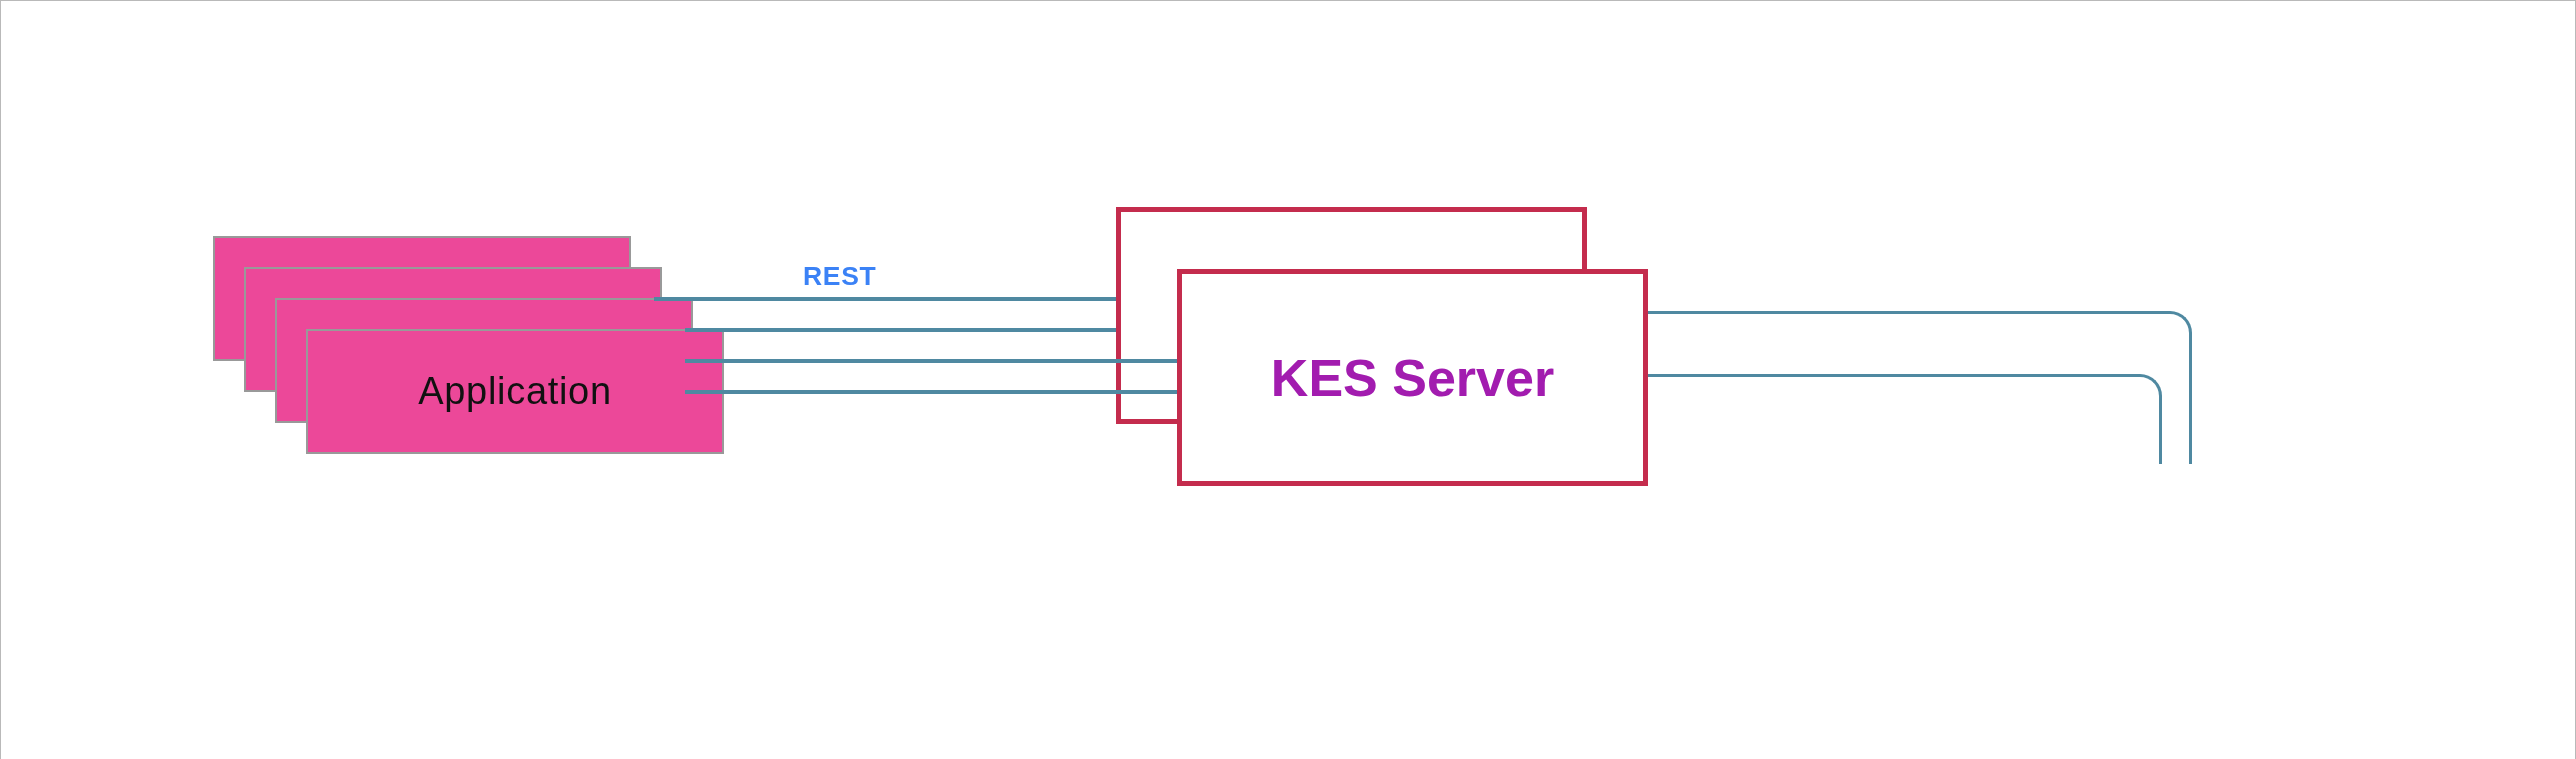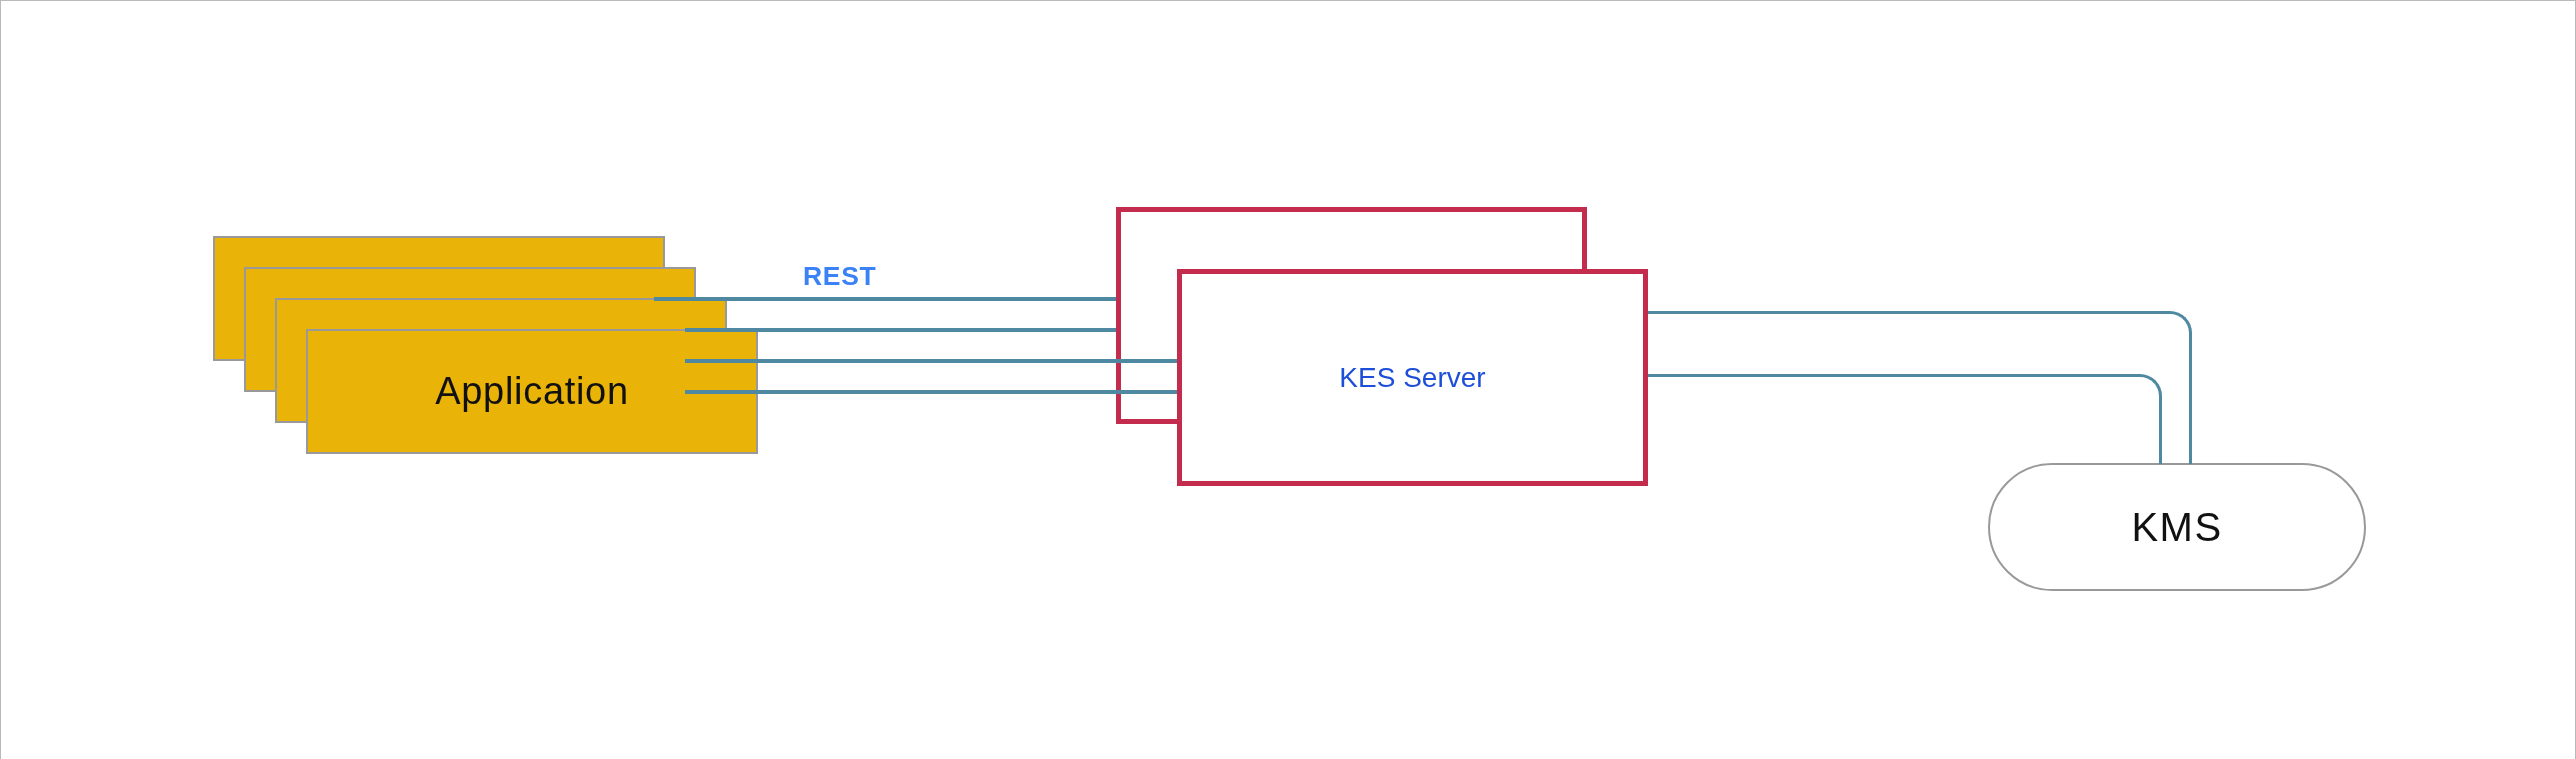--- a/index.html
+++ b/index.html
@@ -17,22 +17,22 @@
     position:relative;
     width:2576px;height:760px;
     background:#ffffff;
     border:1.5px solid var(--canvas-border);
     overflow:hidden;
   }
 
   
   .app-box{
     position:absolute;
-    width:452px;height:125px;
-    background:#eab308;
+    width:418px;height:125px;
+    background:#ec4899;
     border:2.9px solid var(--box-gray);
     z-index:2;
   }
   .app-box.front{
     display:flex;align-items:center;justify-content:center;
   }
   .app-label{
     font-size:38px;
     color:var(--text);
     letter-spacing:0.7px;
@@ -67,23 +67,23 @@
   .kes-box.back{
     left:1115px;top:206px;
     z-index:2;
   }
   .kes-box.front{
     left:1176px;top:268px;
     z-index:4;
     display:flex;align-items:center;justify-content:center;
   }
   .kes-label{
-    font-size:28px;
-    font-weight:normal;
-    color:#1d4ed8;
+    font-size:52px;
+    font-weight:bold;
+    color:#a21caf;
     white-space:nowrap;
   }
 
   
   .elbow{
     position:absolute;
     border-top:3.7px solid var(--line-teal);
     border-right:3.7px solid var(--line-teal);
     border-top-right-radius:22px;
     z-index:3;
@@ -135,18 +135,15 @@
   <div class="rest-label">REST</div>
 
   <div class="kes-box back"></div>
   <div class="kes-box front">
     <span class="kes-label">KES Server</span>
   </div>
 
   <div class="elbow upper"></div>
   <div class="elbow lower"></div>
 
-  <div class="kms-node">
-    <span class="kms-label">KMS</span>
-  </div>
 
 </div>
 
 
 </body></html>

